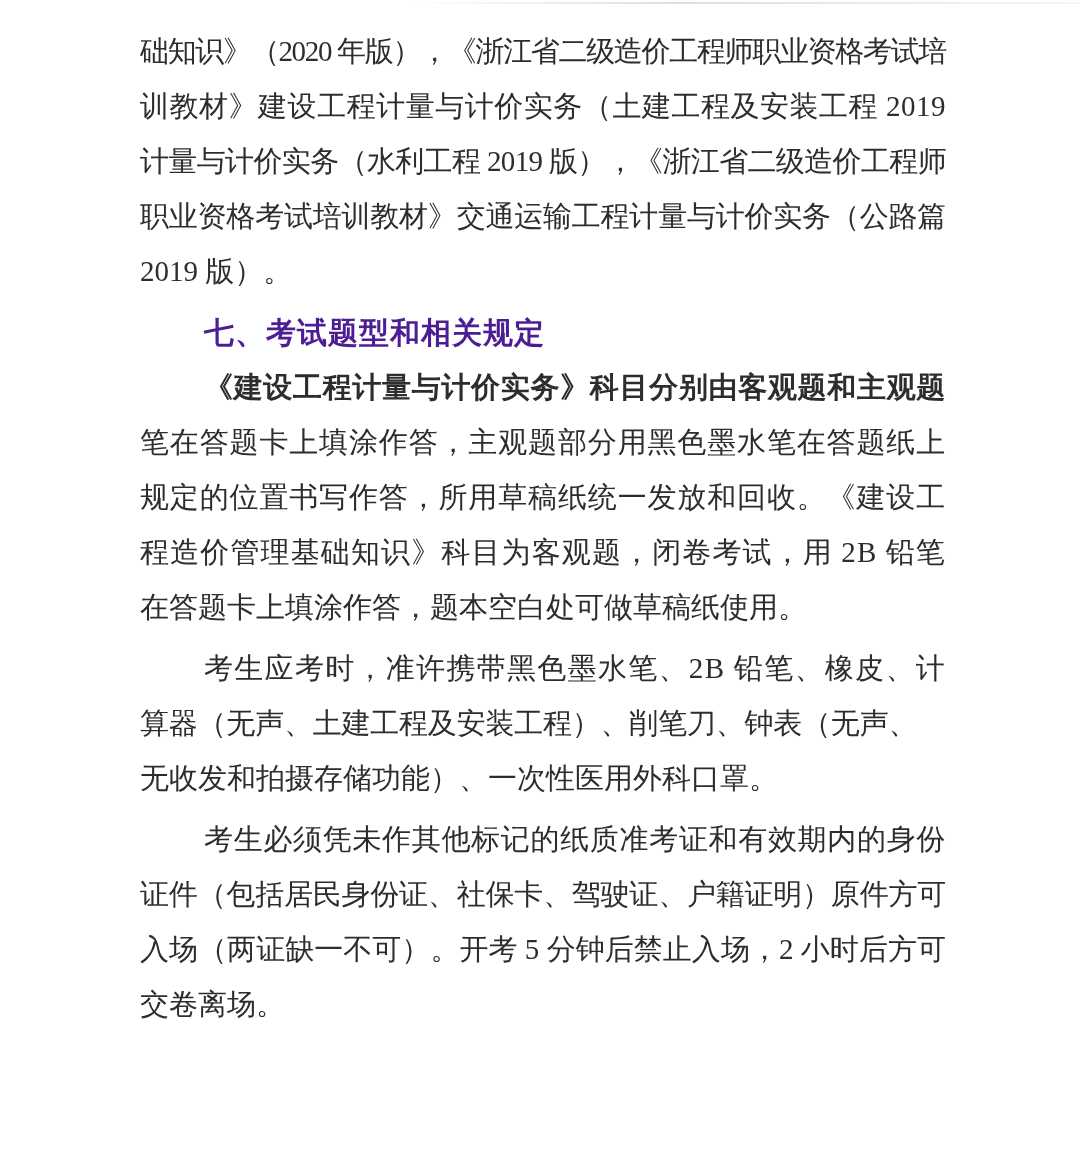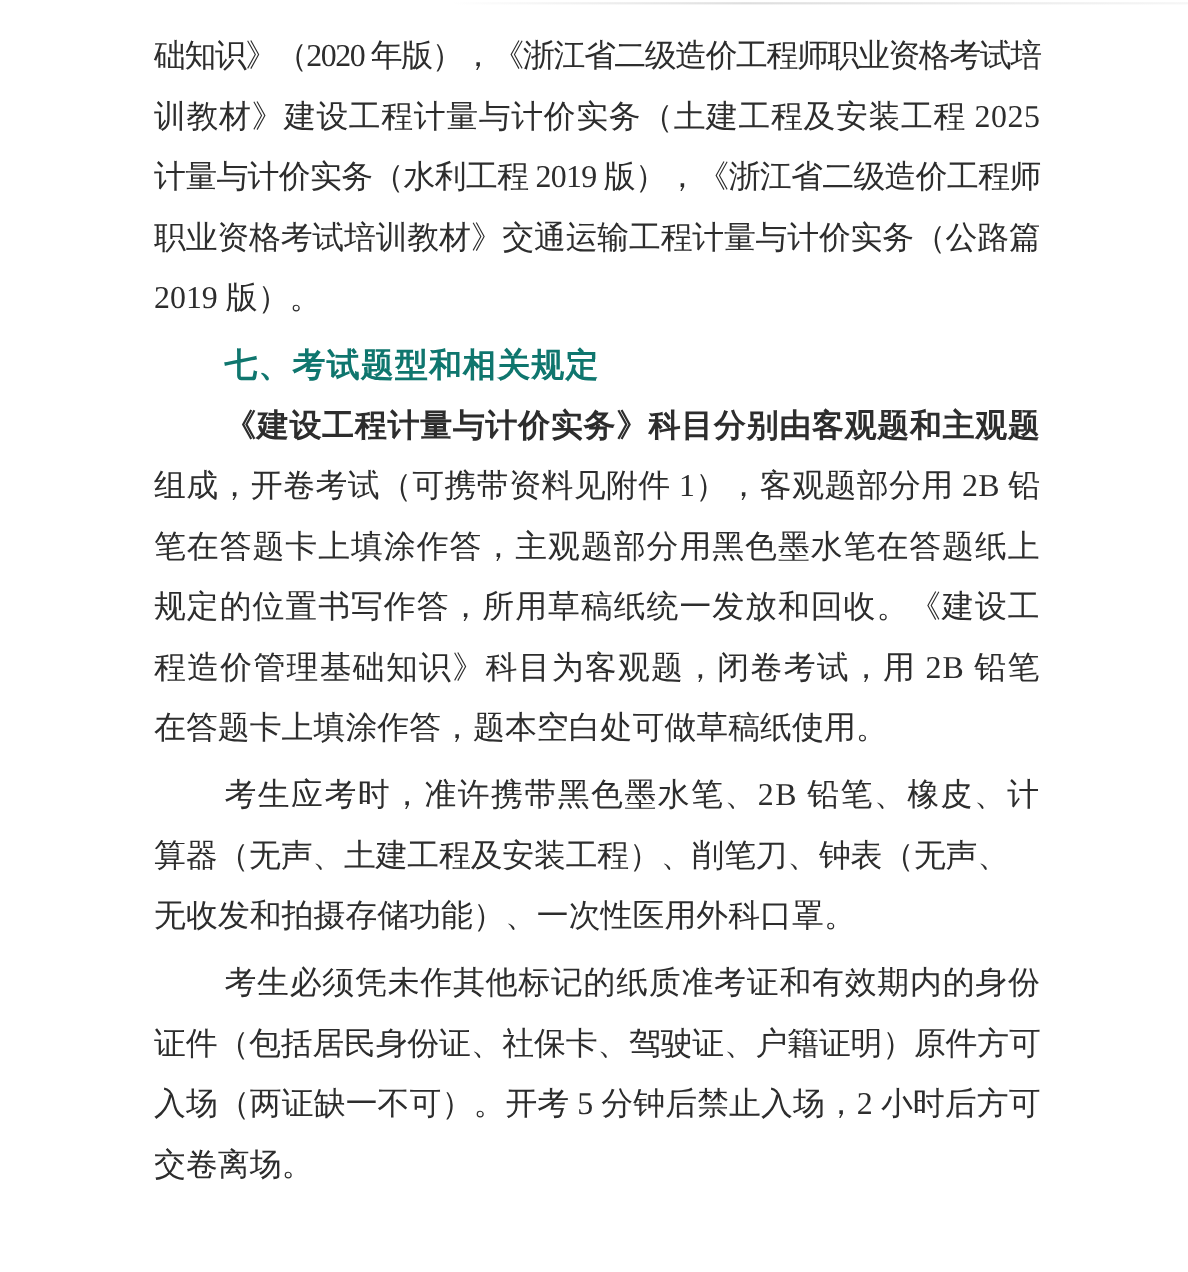--- a/index.html
+++ b/index.html
@@ -46,42 +46,41 @@
   .line.parastart {
     margin-top: 6px;
   }
   .line.indent {
     padding-left: 64px;
   }
   .line.heading {
     font-family: "DejaVu Sans", "Liberation Sans", sans-serif;
     font-weight: 700;
     font-size: 30px;
-    color: #0f766e;
+    color: #4c1d95;
     letter-spacing: 1px;
   }
   .txt {
     display: inline-block;
     white-space: nowrap;
   }
 </style>
 </head>
 <body>
 
 <div class="page">
   <div class="scan-edge"></div>
   <div class="textblock" id="text-block">
       <div class="line fit"><span class="txt" style="letter-spacing: -1.32031px;">础知识》（2020 年版），《浙江省二级造价工程师职业资格考试培</span></div>
-      <div class="line fit"><span class="txt" style="letter-spacing: 0.525px;">训教材》建设工程计量与计价实务（土建工程及安装工程 2025</span></div>
+      <div class="line fit"><span class="txt" style="letter-spacing: 0.525px;">训教材》建设工程计量与计价实务（土建工程及安装工程 2019</span></div>
       <div class="line fit"><span class="txt" style="letter-spacing: -0.640625px;">计量与计价实务（水利工程 2019 版），《浙江省二级造价工程师</span></div>
       <div class="line fit"><span class="txt" style="letter-spacing: -0.214286px;">职业资格考试培训教材》交通运输工程计量与计价实务（公路篇</span></div>
       <div class="line endline"><span class="txt">2019 版）。</span></div>
       <div class="line heading indent endline parastart"><span class="txt">七、考试题型和相关规定</span></div>
       <div class="line indent fit"><span class="txt" style="letter-spacing: 0.68px; font-weight: bold;">《建设工程计量与计价实务》科目分别由客观题和主观题</span></div>
-      <div class="line fit"><span class="txt" style="letter-spacing: 0.351815px;">组成，开卷考试（可携带资料见附件 1），客观题部分用 2B 铅</span></div>
       <div class="line fit"><span class="txt" style="letter-spacing: 0.851852px;">笔在答题卡上填涂作答，主观题部分用黑色墨水笔在答题纸上</span></div>
       <div class="line fit"><span class="txt" style="letter-spacing: 0.851852px;">规定的位置书写作答，所用草稿纸统一发放和回收。《建设工</span></div>
       <div class="line fit"><span class="txt" style="letter-spacing: 1.12608px;">程造价管理基础知识》科目为客观题，闭卷考试，用 2B 铅笔</span></div>
       <div class="line endline"><span class="txt">在答题卡上填涂作答，题本空白处可做草稿纸使用。</span></div>
       <div class="line indent fit parastart"><span class="txt" style="letter-spacing: 1.30409px;">考生应考时，准许携带黑色墨水笔、2B 铅笔、橡皮、计</span></div>
       <div class="line fit"><span class="txt" style="letter-spacing: -0.214286px;">算器（无声、土建工程及安装工程）、削笔刀、钟表（无声、</span></div>
       <div class="line endline"><span class="txt">无收发和拍摄存储功能）、一次性医用外科口罩。</span></div>
       <div class="line indent fit parastart"><span class="txt" style="letter-spacing: 0.68px;">考生必须凭未作其他标记的纸质准考证和有效期内的身份</span></div>
       <div class="line fit"><span class="txt" style="letter-spacing: -0.214286px; font-family: Liberation Serif, serif;">证件（包括居民身份证、社保卡、驾驶证、户籍证明）原件方可</span></div>
       <div class="line fit"><span class="txt" style="letter-spacing: 0.0403226px;">入场（两证缺一不可）。开考 5 分钟后禁止入场，2 小时后方可</span></div>

